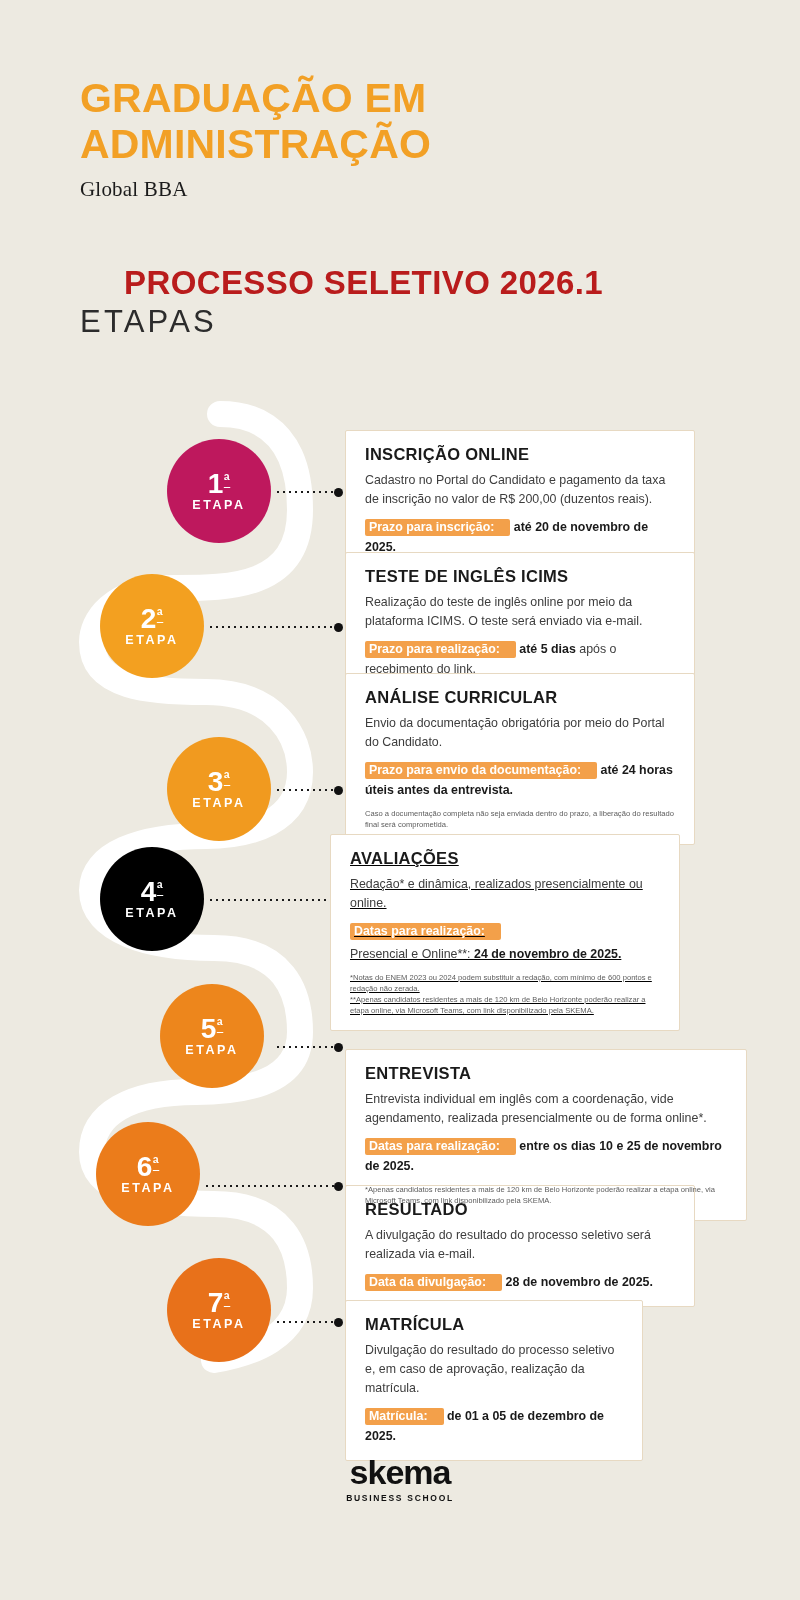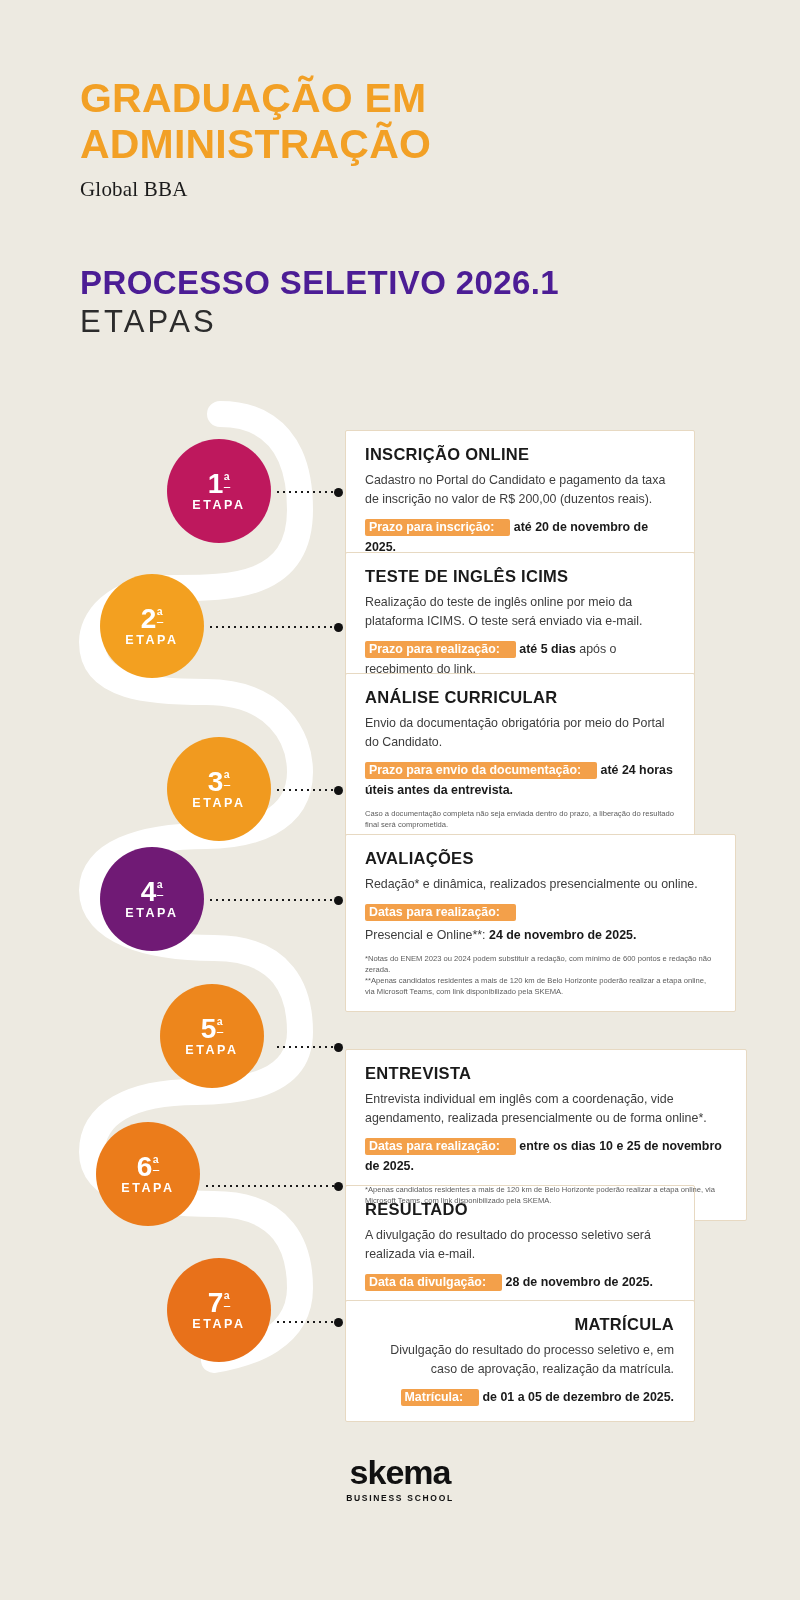--- a/index.html
+++ b/index.html
@@ -19,22 +19,23 @@
   #header { position: absolute; left: 80px; top: 76px; width: 640px; }
   .title-main {
     font-size: 41px; font-weight: bold; color: #F2A025;
     letter-spacing: 0.2px; line-height: 1.12; text-transform: uppercase;
   }
   .title-sub {
     font-family: "Liberation Serif", serif;
     font-size: 21px; color: #1b1b1b; margin-top: 9px; letter-spacing: .2px;
   }
   .ps-title {
-    margin-top: 62px; font-size: 33px; font-weight: bold; color: #4c1d95;
+    margin-top: 62px; font-size: 33px; font-weight: bold; color: #b91c1c;
     letter-spacing: .4px;
+    margin-left: 44px;
   }
   .ps-sub {
     margin-top: 2px; font-size: 31px; font-weight: 300; color: #2c2c2c;
     letter-spacing: 3.2px;
   }
 
   
   #snake { position: absolute; left: 0; top: 392px; width: 800px; height: 1030px; }
 
   
@@ -200,31 +201,31 @@
         <div class="hl-line">
           <span class="hl">Prazo para envio da documentação:</span>
           <span class="hl-rest">até 24 horas úteis antes da entrevista.</span>
         </div>
         <div class="note">Caso a documentação completa não seja enviada dentro do prazo, a liberação do resultado final será comprometida.</div>
       </div>
     </div>
   </div>
 
   <div class="step">
-    <div class="circle" style="left:100px; top:847px; background:#701a75;">
+    <div class="circle" style="left:100px; top:847px; background:#000000;">
       <div class="num">
         <span>4</span><sup>ª</sup>
       </div>
       <div class="etapa">ETAPA</div>
     </div>
     <div class="connector" style="left:208px; top:895px; width:135px;">
       <div class="dots"></div>
       <div class="dot-end"></div>
     </div>
-    <div class="card" style="left:345px; top:834px; width:391px;">
+    <div class="card" style="left:330px; top:834px; width:350px;text-decoration:underline;">
       <div class="card-inner">
         <div class="card-title">AVALIAÇÕES</div>
         <div class="card-body">Redação* e dinâmica, realizados presencialmente ou online.</div>
         <div class="hl-line">
           <span class="hl">Datas para realização:</span>
         </div>
         <div class="hl-line" style="margin-top:3px;">
           <span class="hl-norm">Presencial e Online**: </span><span class="hl-rest">24 de novembro de 2025.</span>
         </div>
         <div class="note" style="white-space:pre-line;">*Notas do ENEM 2023 ou 2024 podem substituir a redação, com mínimo de 600 pontos e redação não zerada.
@@ -284,21 +285,21 @@
     <div class="circle" style="left:167px; top:1258px; background:#E8711A;">
       <div class="num">
         <span>7</span><sup>ª</sup>
       </div>
       <div class="etapa">ETAPA</div>
     </div>
     <div class="connector" style="left:275px; top:1317px; width:68px;">
       <div class="dots"></div>
       <div class="dot-end"></div>
     </div>
-    <div class="card" style="left:345px; top:1300px; width:350px;text-align:right;">
+    <div class="card" style="left:345px; top:1300px; width:298px;">
       <div class="card-inner">
         <div class="card-title">MATRÍCULA</div>
         <div class="card-body">Divulgação do resultado do processo seletivo e, em caso de aprovação, realização da matrícula.</div>
         <div class="hl-line">
           <span class="hl">Matrícula:</span>
           <span class="hl-rest">de 01 a 05 de dezembro de 2025.</span>
         </div>
       </div>
     </div>
   </div>

